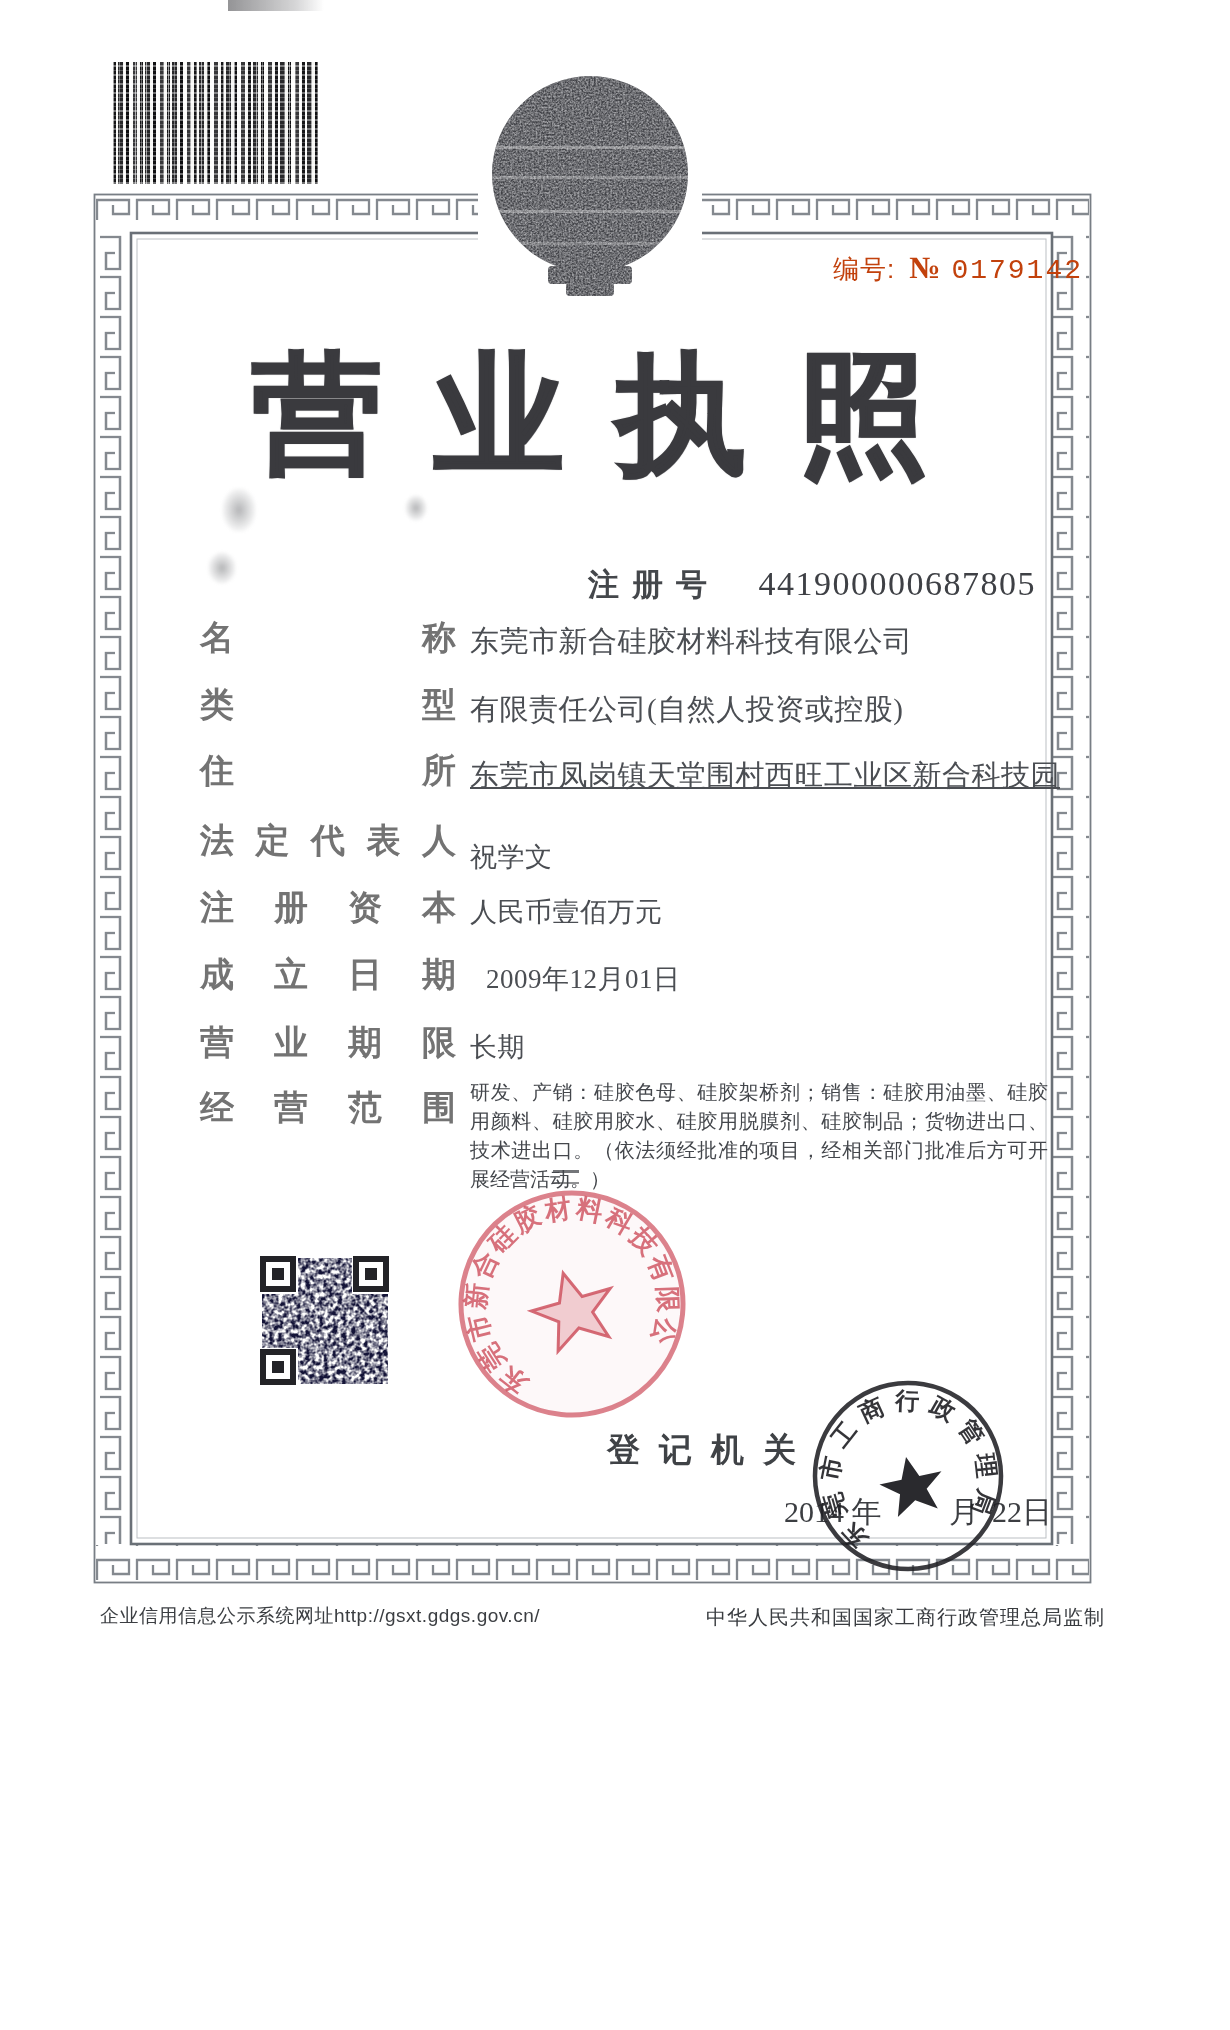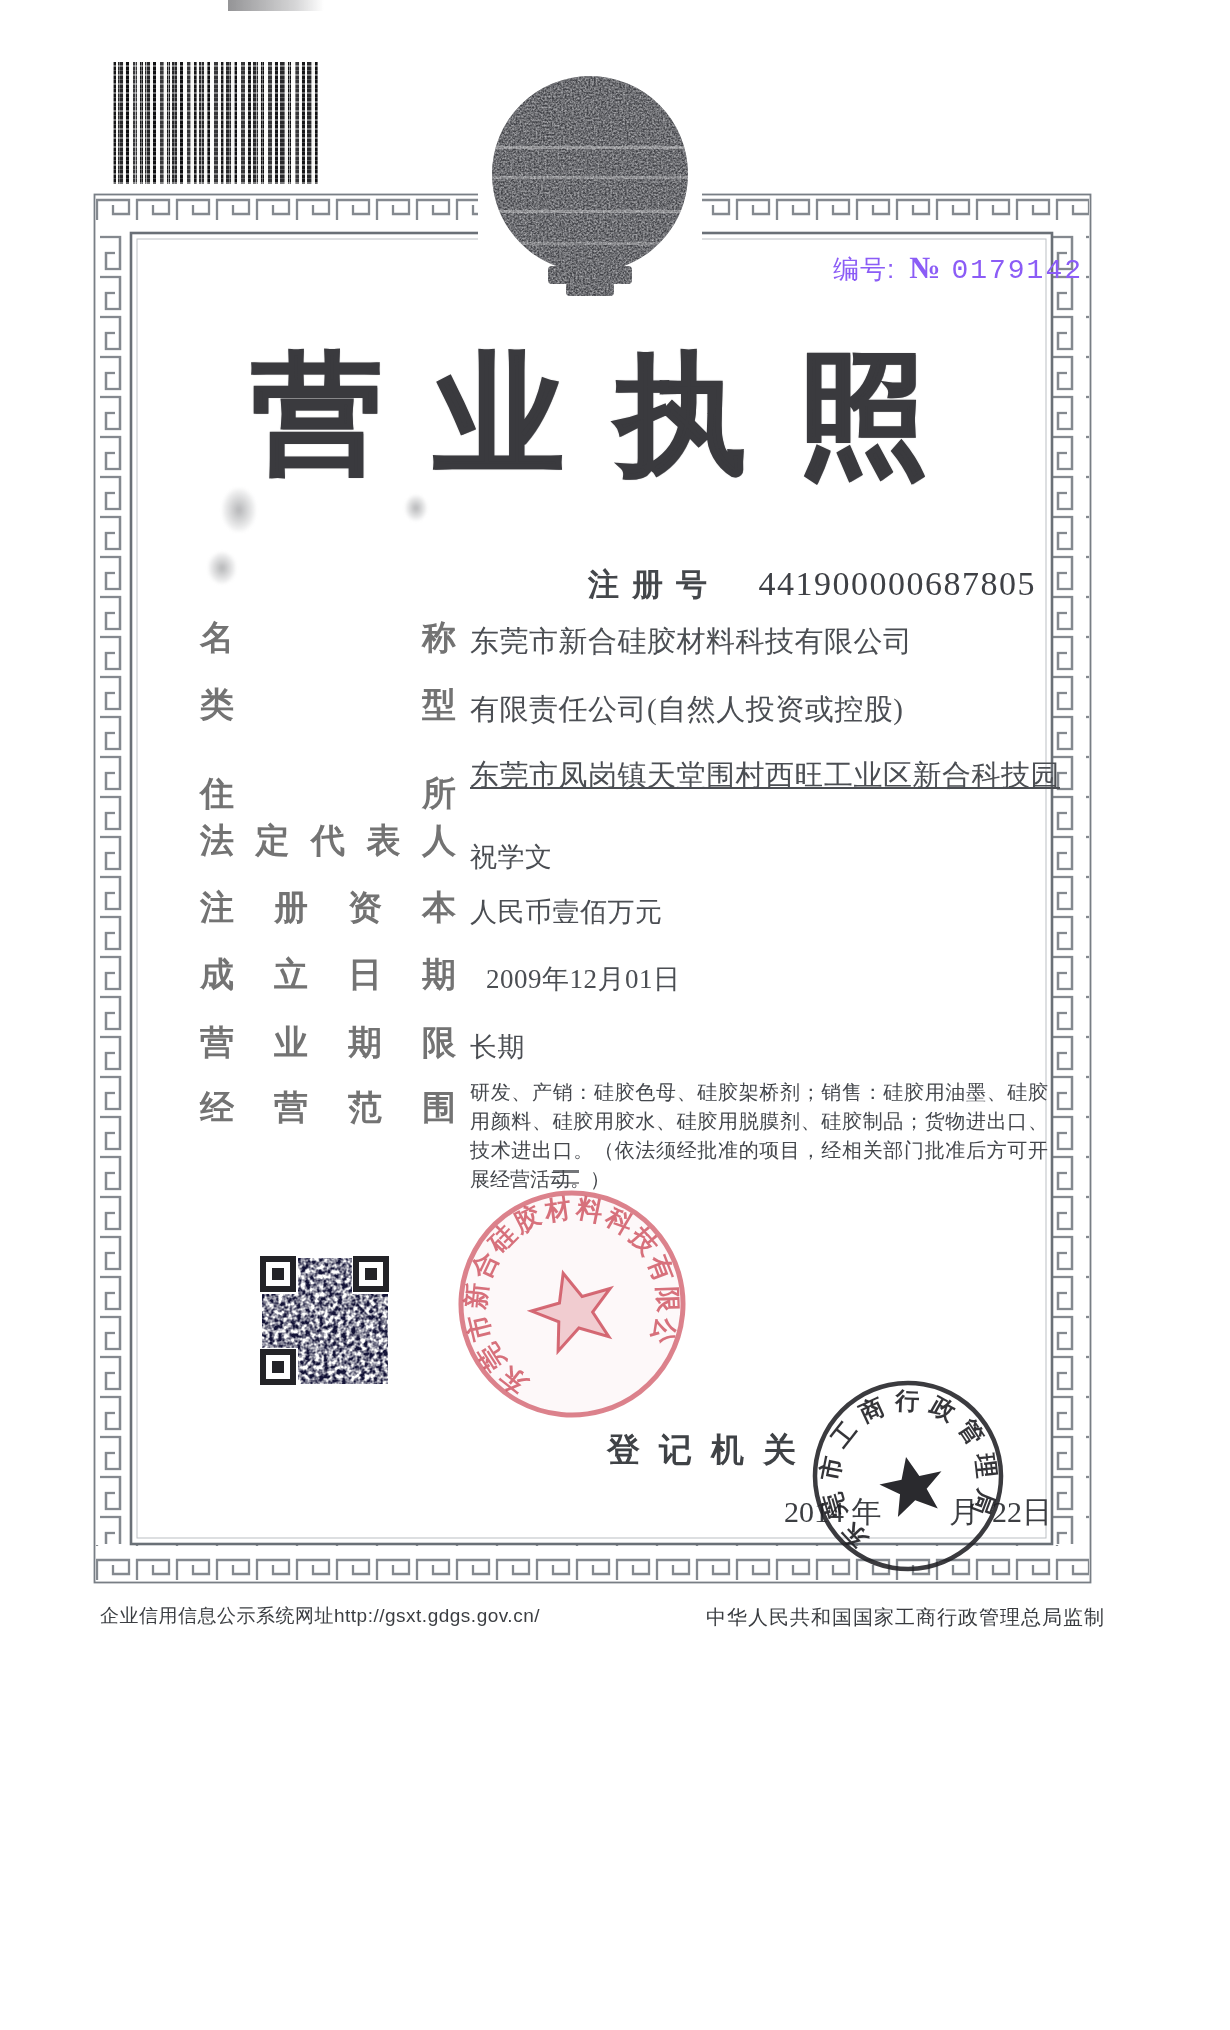--- a/index.html
+++ b/index.html
@@ -19,21 +19,21 @@
   .barcode{
     width:205px;height:122px;
     background:
       repeating-linear-gradient(0deg, rgba(255,255,255,.38) 0 2px, rgba(0,0,0,0) 2px 5px, rgba(255,255,255,.22) 5px 6px, rgba(0,0,0,0) 6px 9px),
       repeating-linear-gradient(90deg, rgba(255,255,255,.55) 0 1px, transparent 1px 6px, rgba(255,255,255,.35) 6px 7px, transparent 7px 11px),
       repeating-linear-gradient(90deg, #1b1b1d 0 3px, #f4f4f2 3px 5px, #2c2c2e 5px 10px, #efefed 10px 13px, #141416 13px 16px, #f6f6f4 16px 20px, #3a3a3c 20px 24px, #f1f1ef 24px 27px);
     filter:blur(.45px) contrast(1.05);
   }
 
   
-  .serial{font-size:26px;color:#8b5cf6;letter-spacing:1px;white-space:nowrap;}
+  .serial{font-size:26px;color:#c2410c;letter-spacing:1px;white-space:nowrap;}
   .serial .sym{font-family:"Liberation Serif", serif;font-weight:bold;font-size:31px;margin:0 10px 0 14px;}
   .serial .num{font-family:"Liberation Mono", monospace;font-size:28px;letter-spacing:2px;}
 
   
   .license-title{
     font-size:130px;font-weight:900;letter-spacing:52px;white-space:nowrap;
     color:#3b3b3f;-webkit-text-stroke:2px #3b3b3f;
     text-shadow:0 0 2px rgba(55,55,60,.85), 1px 1px 0 rgba(55,55,60,.55);
     filter:contrast(1.02);
   }
@@ -125,21 +125,21 @@
   <span class="regno-label">注册号</span>
   <span class="regno-value" style="margin-left:34px;">441900000687805</span>
 </div>
 
 <div class="abs f-label" style="left:200px;top:615px;">名称</div>
 <div class="abs f-value v-lg" style="left:470px;top:622px;">东莞市新合硅胶材料科技有限公司</div>
 
 <div class="abs f-label" style="left:200px;top:682px;">类型</div>
 <div class="abs f-value v-lg" style="left:470px;top:690px;">有限责任公司(自然人投资或控股)</div>
 
-<div class="abs f-label" style="left:200px;top:748px;margin-top:23px;">住所</div>
+<div class="abs f-label" style="left:200px;top:748px;">住所</div>
 <div class="abs f-value v-lg" style="left:470px;top:756px;text-decoration:underline;">东莞市凤岗镇天堂围村西旺工业区新合科技园</div>
 
 <div class="abs f-label" style="left:200px;top:818px;">法定代表人</div>
 <div class="abs f-value v-md" style="left:470px;top:827px;margin-top:12px;">祝学文</div>
 
 <div class="abs f-label" style="left:200px;top:885px;">注册资本</div>
 <div class="abs f-value v-md" style="left:470px;top:894px;">人民币壹佰万元</div>
 
 <div class="abs f-label" style="left:200px;top:952px;">成立日期</div>
 <div class="abs f-value v-md" style="left:486px;top:961px;text-align:right;">2009年12月01日</div>

